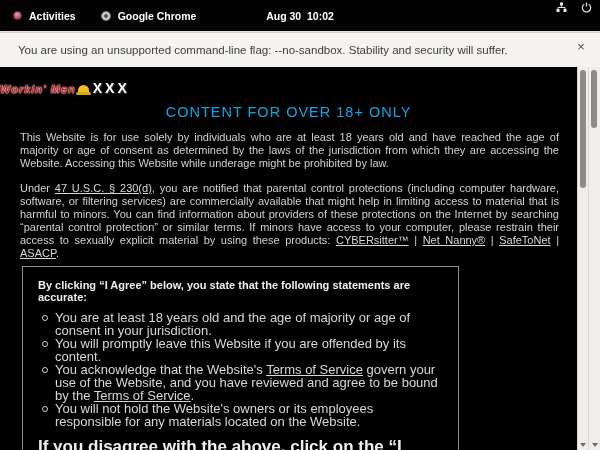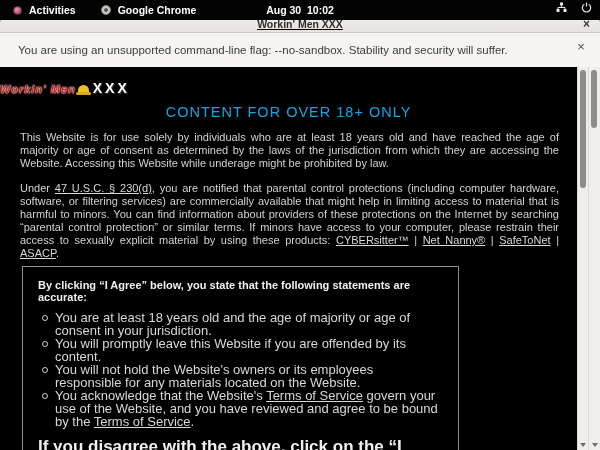--- a/index.html
+++ b/index.html
@@ -1,20 +1,20 @@
 <!DOCTYPE html>
 <html><head>
 <meta charset="utf-8">
 <style>
   * { margin:0; padding:0; box-sizing:border-box; }
   html,body { width:600px; height:450px; overflow:hidden; background:#000;
               font-family:"Liberation Sans", sans-serif; }
 
   
-  .topbar { position:absolute; top:0; left:0; width:600px; height:20px;
+  .topbar { position:absolute; top:0; left:0; width:600px; height:31px;
             background:#030303; display:flex; align-items:center;
             color:#fff; font-size:10.5px; font-weight:bold; z-index:30; }
   .topbar-left { display:flex; align-items:center; gap:9px; padding-left:13px; }
   .tb-group { display:flex; align-items:center; gap:7px; cursor:default; }
   .tb-group + .tb-group { margin-left:16px; }
   .activities-dot { width:9px; height:9px; border-radius:50%;
                     background:radial-gradient(circle at 40% 35%, #e89aae, #b04e68 70%);
                     border:1px solid #7d3349; }
   .chrome-dot { width:10px; height:10px; border-radius:50%;
                 background:radial-gradient(circle at 50% 50%, #5a5a5a 0 30%, #c9c6c2 31% 100%);
@@ -156,22 +156,22 @@
 
   <p class="para">This Website is for use solely by individuals who are at least 18 years old and have reached the age of majority or age of consent as determined by the laws of the jurisdiction from which they are accessing the Website. Accessing this Website while underage might be prohibited by law.</p>
 
   <p class="para second"><span>Under </span><a class="inline-link">47 U.S.C. § 230(d)</a><span>, you are notified that parental control protections (including computer hardware, software, or filtering services) are commercially available that might help in limiting access to material that is harmful to minors. You can find information about providers of these protections on the Internet by searching “parental control protection” or similar terms. If minors have access to your computer, please restrain their access to sexually explicit material by using these products: </span><a class="inline-link">CYBERsitter™</a><span> | </span><a class="inline-link">Net Nanny®</a><span> | </span><a class="inline-link">SafeToNet</a><span> | </span><a class="inline-link">ASACP</a><span>.</span></p>
 
   <div class="agreement-box">
     <div class="box-intro">By clicking “I Agree” below, you state that the following statements are accurate:</div>
     <ul class="box-list">
       <li>You are at least 18 years old and the age of majority or age of consent in your jurisdiction.</li>
       <li>You will promptly leave this Website if you are offended by its content.</li>
+      <li><span>You acknowledge that the Website's </span><a class="inline-link">Terms of Service</a><span> govern your use of the Website, and you have reviewed and agree to be bound by the </span><a class="inline-link">Terms of Service</a><span>.</span></li>
       <li>You will not hold the Website's owners or its employees responsible for any materials located on the Website.</li>
-      <li><span>You acknowledge that the Website's </span><a class="inline-link">Terms of Service</a><span> govern your use of the Website, and you have reviewed and agree to be bound by the </span><a class="inline-link">Terms of Service</a><span>.</span></li>
     </ul>
     <div class="box-note">If you disagree with the above, click on the “I Disagree” button below to leave the Website.</div>
     <div class="box-date">Date: August 30, 2025</div>
   </div>
 
 </div>
 
 <div class="sb sb-inner">
   <div class="sb-arrow up">
       <span class="tri-up"></span>

